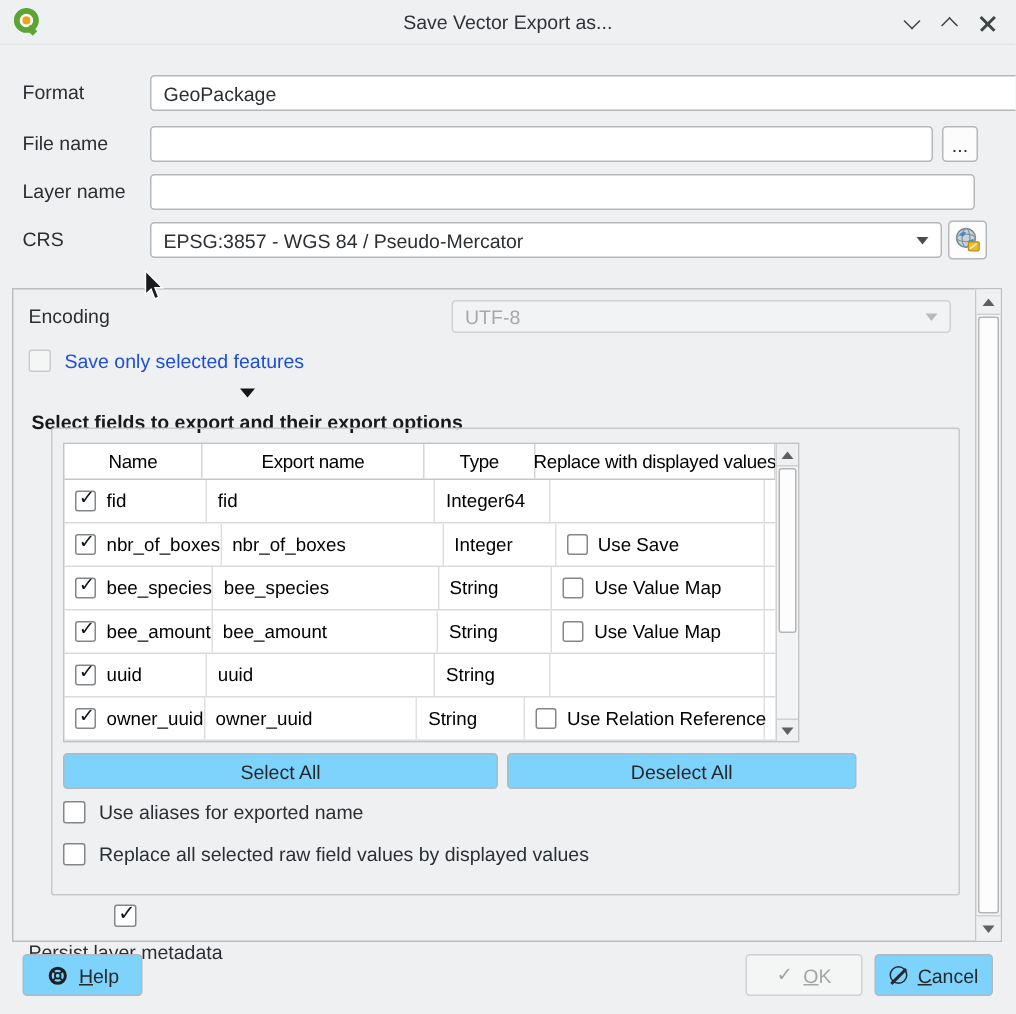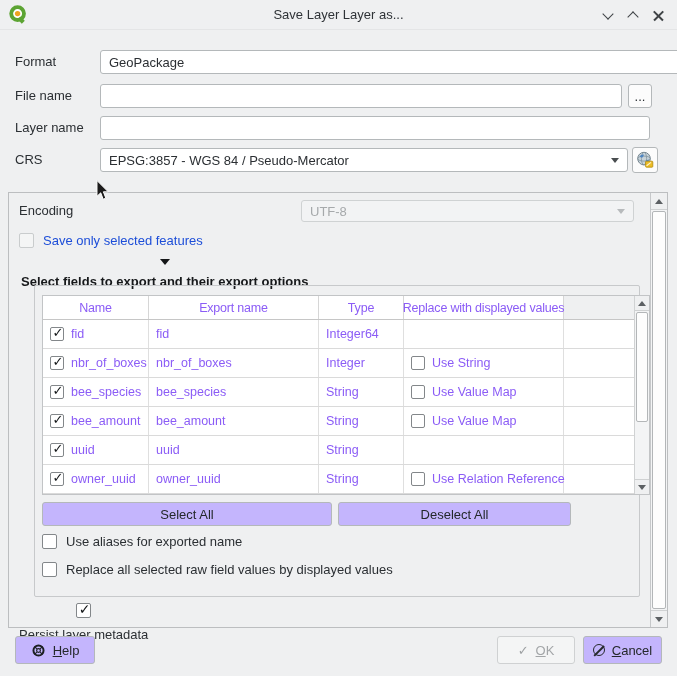--- a/index.html
+++ b/index.html
@@ -44,37 +44,37 @@
   .sb-btn.up{top:0;border-bottom:1px solid #cfd1d2;}
   .sb-btn.down{bottom:0;border-top:1px solid #cfd1d2;}
   .tri-up{width:0;height:0;border-left:4px solid transparent;border-right:4px solid transparent;border-bottom:5px solid #5c6063;}
   .tri-down{width:0;height:0;border-left:4px solid transparent;border-right:4px solid transparent;border-top:5px solid #5c6063;}
   .sb-thumb{position:absolute;left:1px;right:1px;top:18px;bottom:18px;background:#fdfdfd;border:1px solid #b3b6b8;border-radius:2px;}
   
   .section-head{position:absolute;display:flex;align-items:center;gap:9px;font-weight:bold;color:#17191b;flex-direction:column;}
   .collapse-arrow{width:0;height:0;border-left:5px solid transparent;border-right:5px solid transparent;border-top:6.5px solid #141618;}
   .groupframe{position:absolute;border:1px solid #c7c9cb;border-radius:2px;}
   
-  .table{position:absolute;left:7px;top:9px;width:608px;height:200px;background:#fff;border:1px solid #c2c4c6;font-size:12.5px;color:#8b5cf6;}
+  .table{position:absolute;left:7px;top:9px;width:491px;height:200px;background:#fff;border:1px solid #c2c4c6;font-size:12.5px;color:#000000;}
   .t-head,.t-row{display:flex;margin-right:15px;}
   .t-head{height:24px;border-bottom:1px solid #c6c6c6;}
   .t-row{height:29px;border-bottom:1px solid #dadada;}
   .t-row:last-child{border-bottom:none;}
   .t-hcell{display:flex;align-items:center;justify-content:center;border-right:1px solid #d6d6d6;white-space:nowrap;letter-spacing:-0.2px;}
   .t-cell{display:flex;align-items:center;border-right:1px solid #dfdfdf;padding-left:7px;white-space:nowrap;gap:7px;}
   .c-name{width:106px}.c-export{width:170px}.c-type{width:85px}.c-replace{width:160px}
   .c-fill{flex:1;border-right:none;}
   .t-hcell.c-fill{background:#eff0f1;border-right:none;}
   .cb.sm{width:14px;height:14px;}
   .cb.sm.checked::after{font-size:13px;top:-3px;left:1.5px;}
   .t-sb{position:absolute;top:0;bottom:0;right:0;width:15px;border-left:1px solid #d0d2d3;background:#f3f4f5;}
   .t-sb .sb-btn{height:15px;}
   .t-sb .sb-thumb{top:16px;bottom:72px;}
   
-  .btn{background:#c4b5fd;border:1px solid #b4b8ba;border-radius:3px;display:flex;align-items:center;justify-content:center;color:#24282b;gap:7px;}
+  .btn{background:#7dd3fc;border:1px solid #b4b8ba;border-radius:3px;display:flex;align-items:center;justify-content:center;color:#24282b;gap:7px;}
   .btn.disabled{background:#f4f5f5;border-color:#cfd1d2;color:#a3a6a8;}
   .btn .u{text-decoration:underline;}
   .check-icon{font-family:"DejaVu Sans",sans-serif;font-size:13px;color:#9ea1a3;}
   .no-circle{width:12px;height:12px;border:1.6px solid #26292c;border-radius:50%;position:relative;flex:none;}
   .no-circle::after{content:"";position:absolute;left:-1.5px;top:4.5px;width:14px;height:1.6px;background:#26292c;transform:rotate(-45deg);}
   
   .footer-item{position:absolute;}
 </style>
 </head>
 <body>
@@ -82,21 +82,21 @@
 <div class="dialog">
 
   <div class="titlebar">
     <span class="app-logo">
       <svg width="21" height="21" viewBox="0 0 21 21">
         <circle cx="9.6" cy="9.6" r="6.4" fill="#ffffff" stroke="#5ca433" stroke-width="3.8"></circle>
         <circle cx="9.6" cy="9.6" r="2.7" fill="#eea321"></circle>
         <rect x="12.4" y="12.4" width="6.2" height="4.2" fill="#5ca433" transform="rotate(45 12.4 12.4)"></rect>
       </svg>
     </span>
-    <div class="title">Save Layer Layer as...</div>
+    <div class="title">Save Vector Export as...</div>
     <span class="wc wc-min"></span>
     <span class="wc wc-max"></span>
     <span class="wc wc-close"></span>
   </div>
 
   <div class="flabel" style="top:50px;">Format</div>
   <div class="combo" style="left:100px;top:50px;width:598px;">
     <span class="combo-text">GeoPackage</span>
     <span class="combo-arrow"></span>
   </div>
@@ -173,21 +173,21 @@
 
         <div class="t-row">
           <div class="t-cell c-name">
               <span class="cb sm checked"></span>
               <span>nbr_of_boxes</span>
             </div>
           <div class="t-cell c-export">nbr_of_boxes</div>
           <div class="t-cell c-type">Integer</div>
           <div class="t-cell c-replace">
               <span class="cb sm"></span>
-              <span>Use String</span>
+              <span>Use Save</span>
             </div>
           <div class="t-cell c-fill"></div>
         </div>
 
         <div class="t-row">
           <div class="t-cell c-name">
               <span class="cb sm checked"></span>
               <span>bee_species</span>
             </div>
           <div class="t-cell c-export">bee_species</div>

